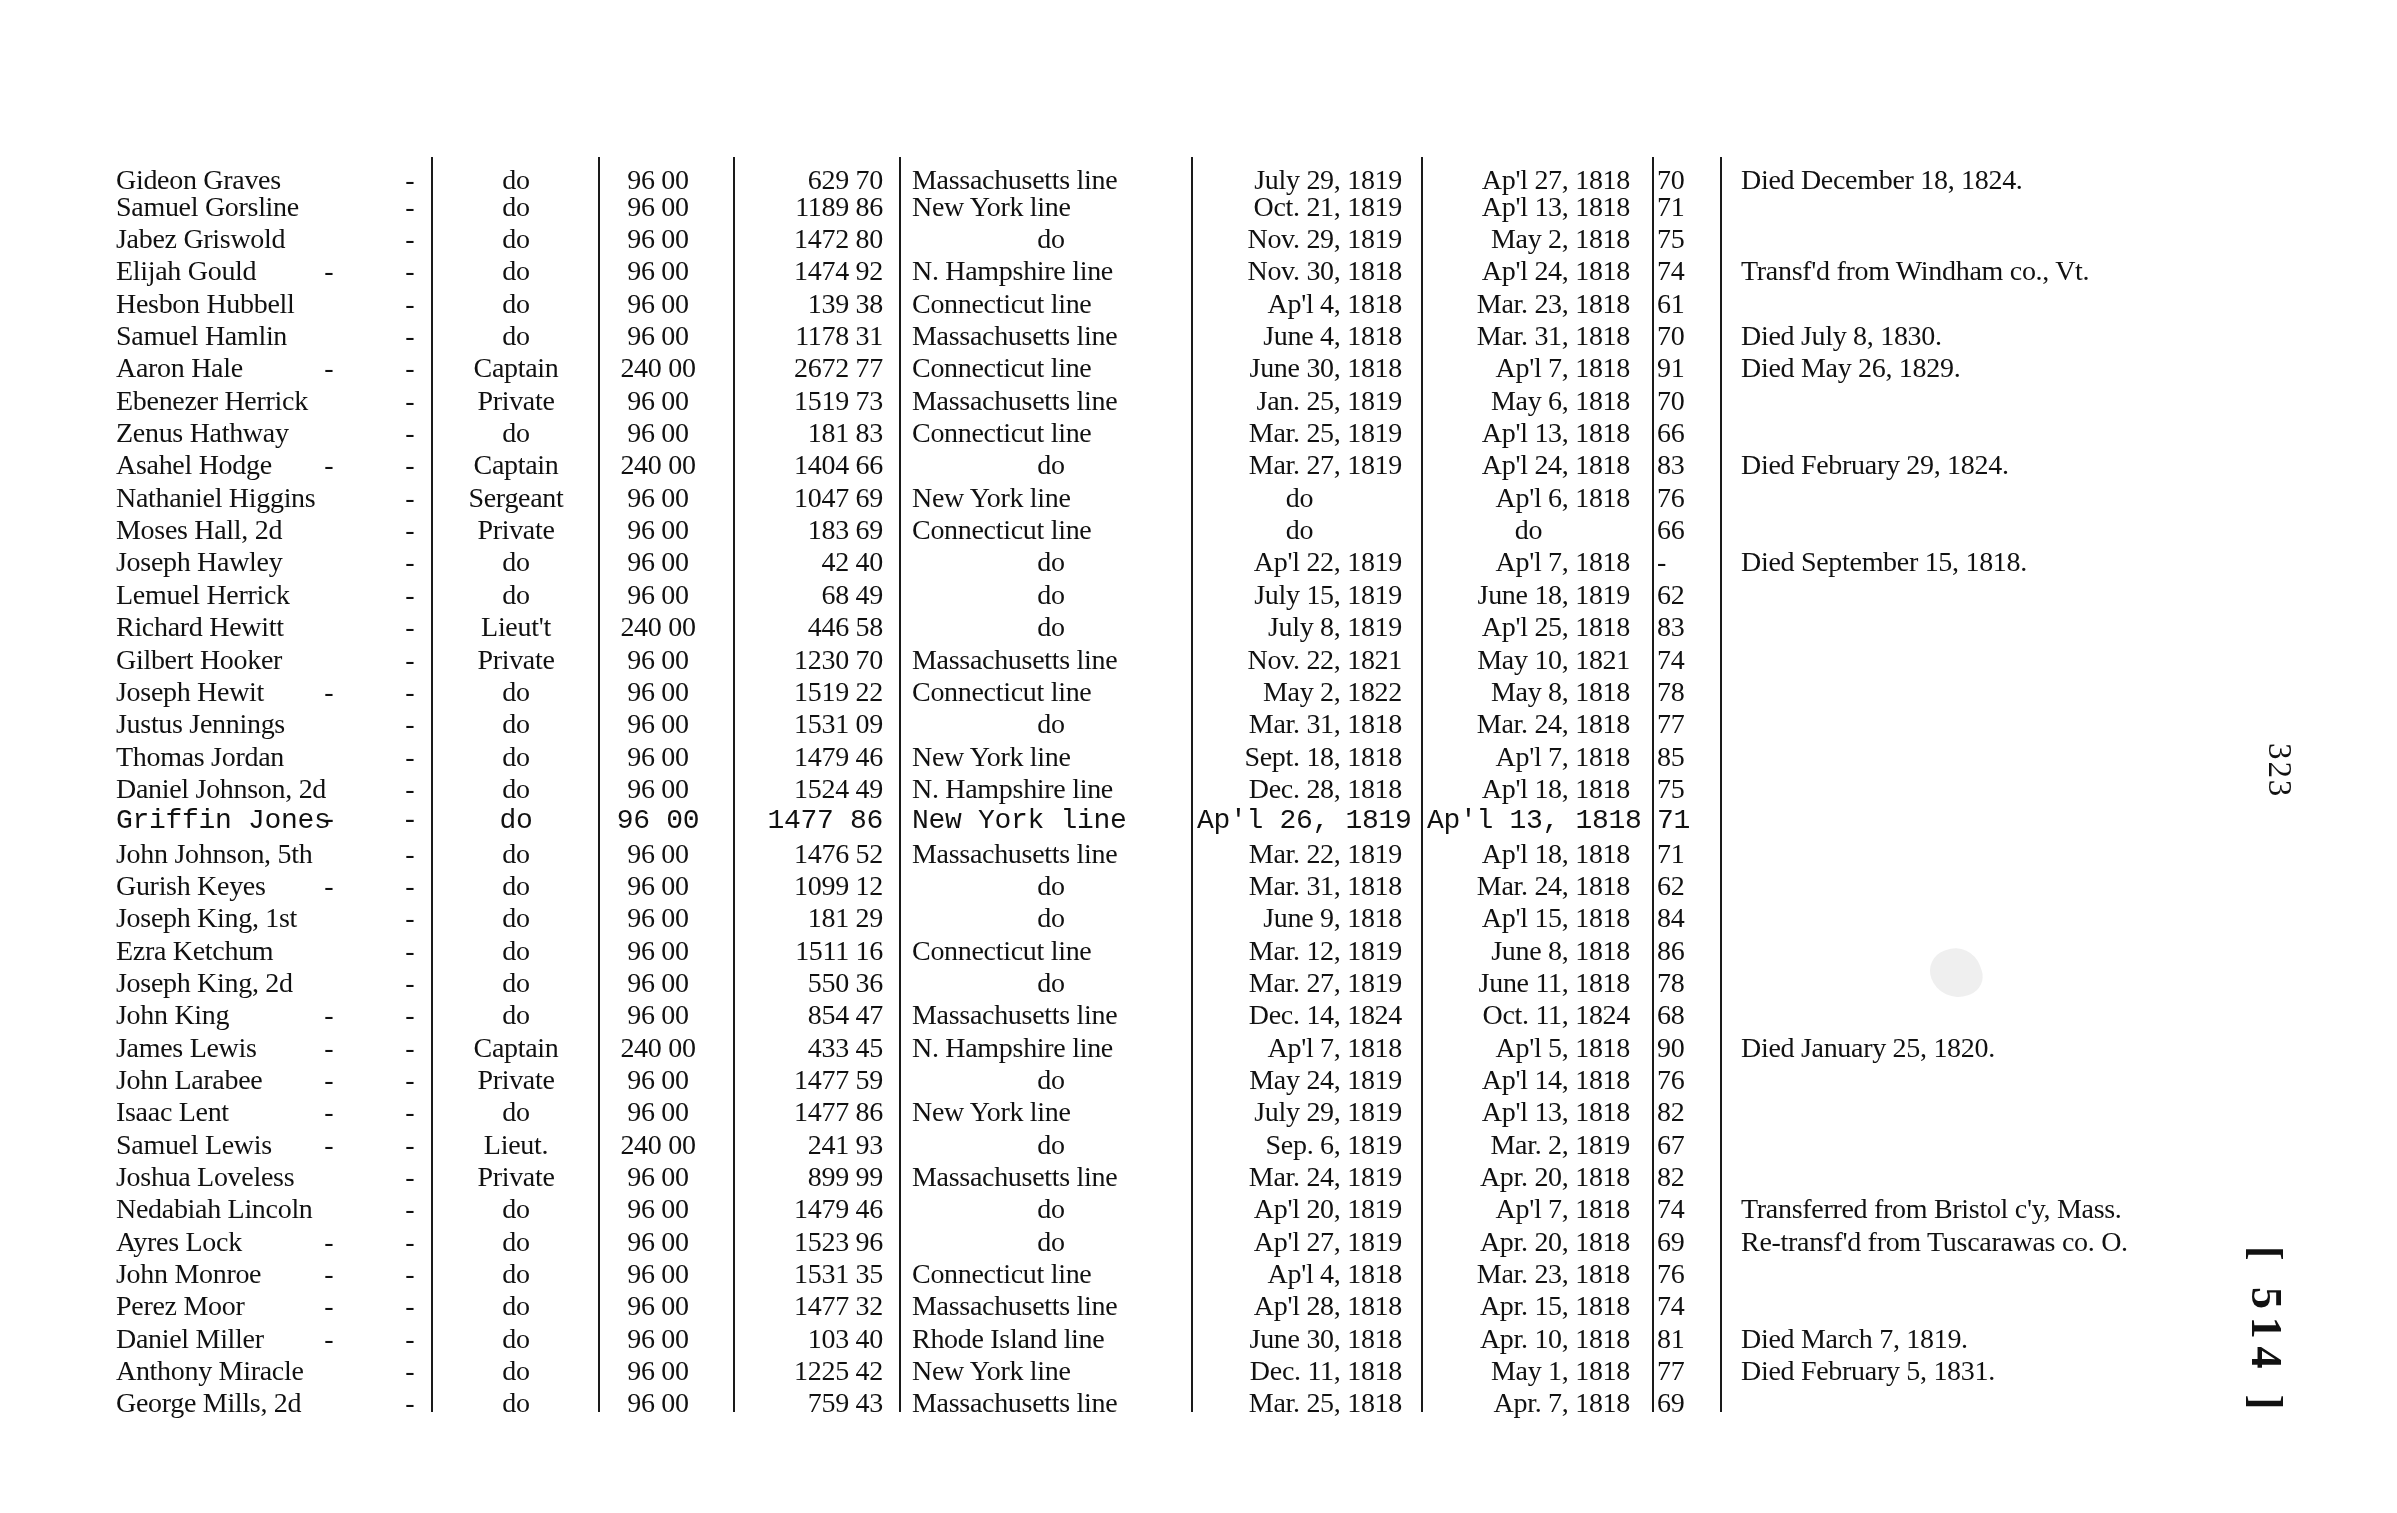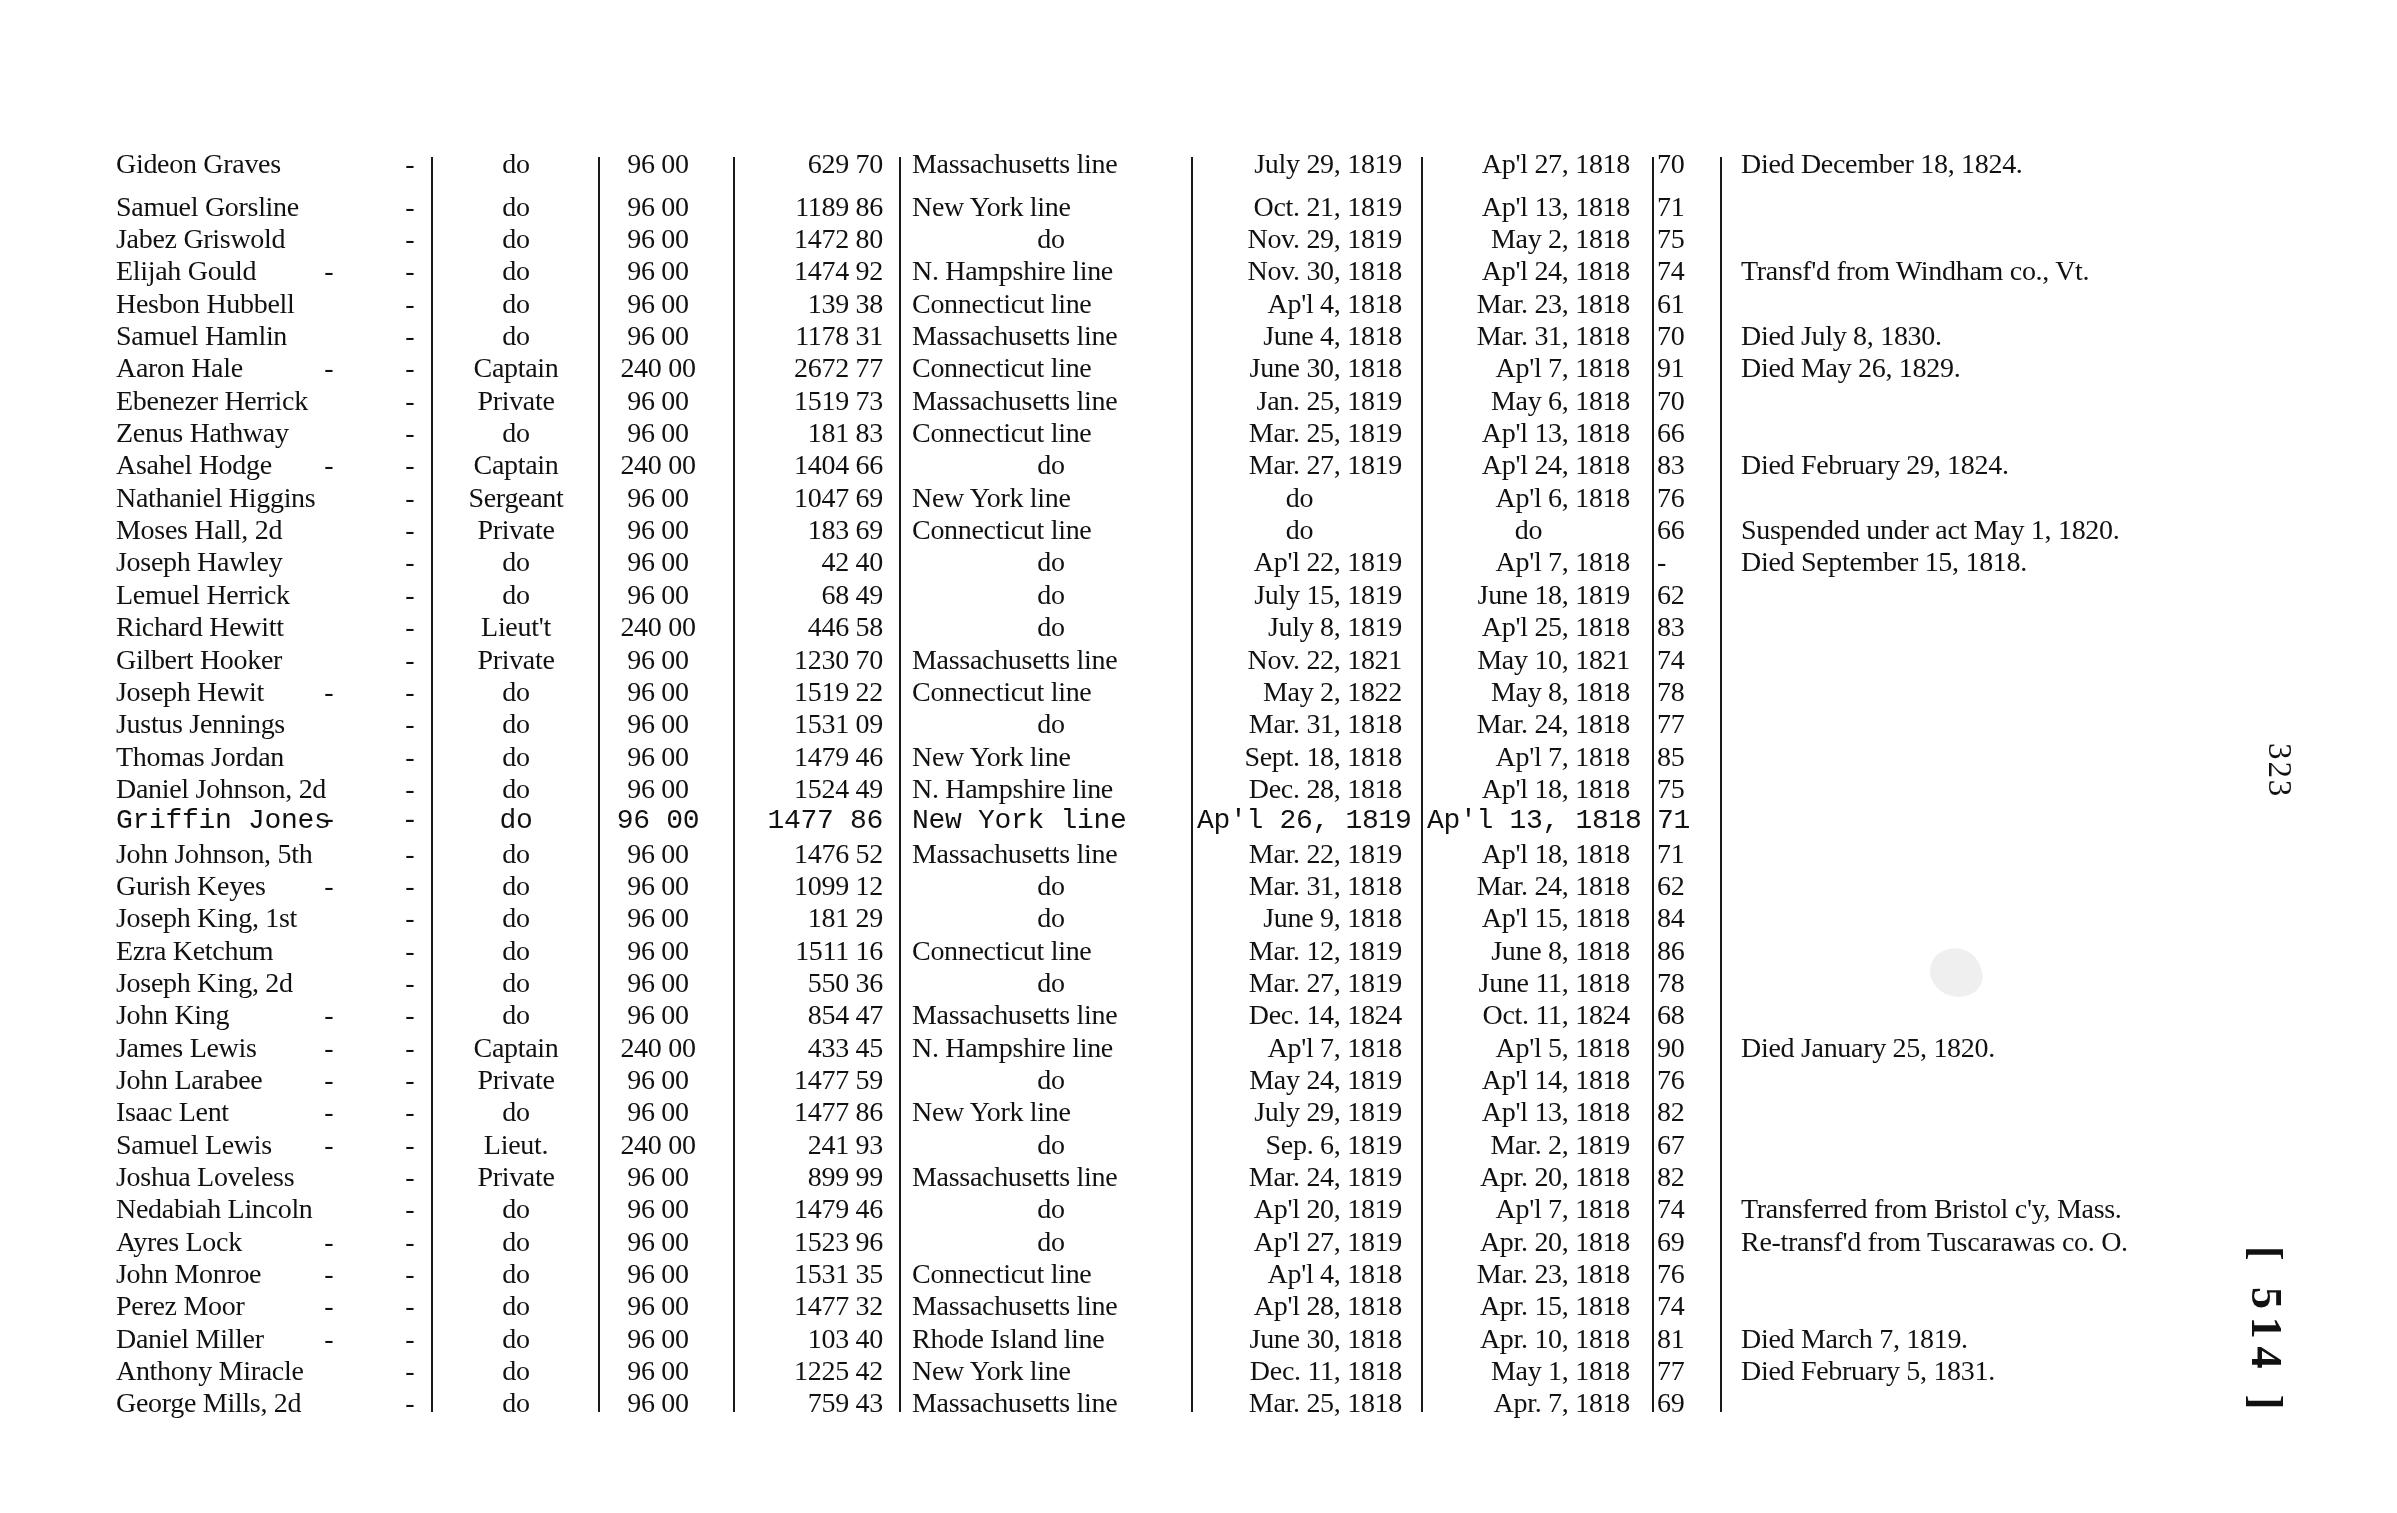--- a/index.html
+++ b/index.html
@@ -40,21 +40,21 @@
   <div class="rule" style="left:431px"></div>
   <div class="rule" style="left:598px"></div>
   <div class="rule" style="left:733px"></div>
   <div class="rule" style="left:899px"></div>
   <div class="rule" style="left:1191px"></div>
   <div class="rule" style="left:1421px"></div>
   <div class="rule" style="left:1652px"></div>
   <div class="rule" style="left:1720px"></div>
 
   <div id="rows">
-      <div class="row" style="top: 148px; padding-left: 18px;">
+      <div class="row" style="top: 164px; padding-left: 18px;">
         <div class="cell name">Gideon Graves</div>
         <div class="cell name-dot" style="left: 0px;"></div>
         <div class="cell dash">-</div>
         <div class="cell rank">do</div>
         <div class="cell allow">96 00</div>
         <div class="cell amount">629 70</div>
         <div class="cell line">Massachusetts line</div>
         <div class="cell d1">July 29, 1819</div>
         <div class="cell d2">Ap'l 27, 1818</div>
         <div class="cell age">70</div>
@@ -193,21 +193,20 @@
         <div class="cell name">Moses Hall, 2d</div>
         <div class="cell name-dot" style="left: 0px;"></div>
         <div class="cell dash">-</div>
         <div class="cell rank">Private</div>
         <div class="cell allow">96 00</div>
         <div class="cell amount">183 69</div>
         <div class="cell line">Connecticut line</div>
         <div class="cell d1 center">do</div>
         <div class="cell d2 center">do</div>
         <div class="cell age">66</div>
-        <div class="cell remark">Suspended under act May 1, 1820.</div>
       </div>
       <div class="row" style="top: 546px;">
         <div class="cell name">Joseph Hawley</div>
         <div class="cell name-dot" style="left: 0px;"></div>
         <div class="cell dash">-</div>
         <div class="cell rank">do</div>
         <div class="cell allow">96 00</div>
         <div class="cell amount">42 40</div>
         <div class="cell line center">do</div>
         <div class="cell d1">Ap'l 22, 1819</div>

